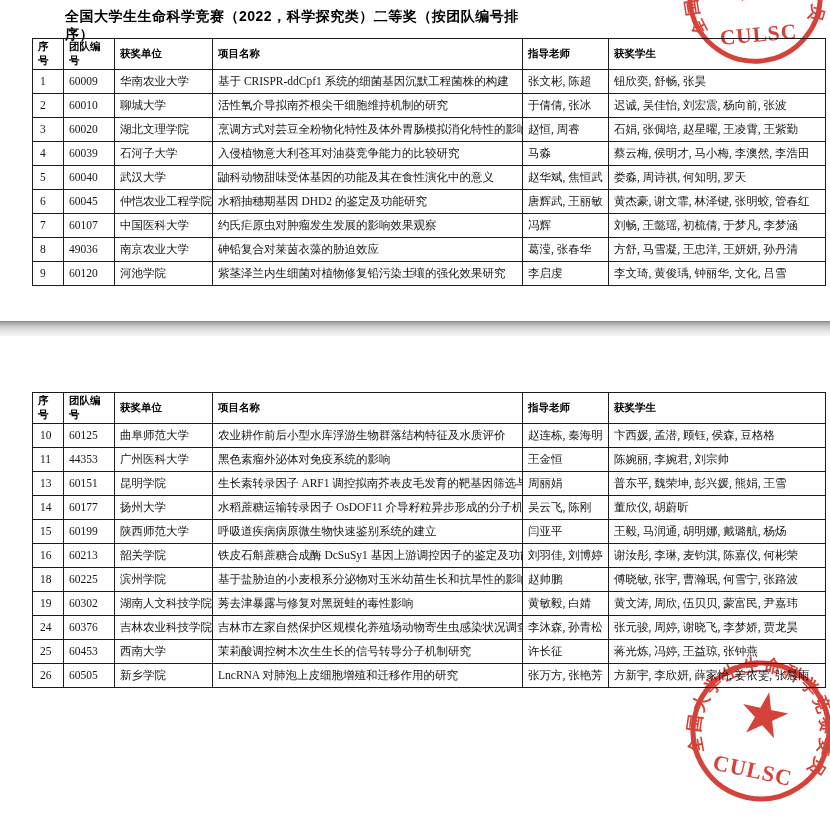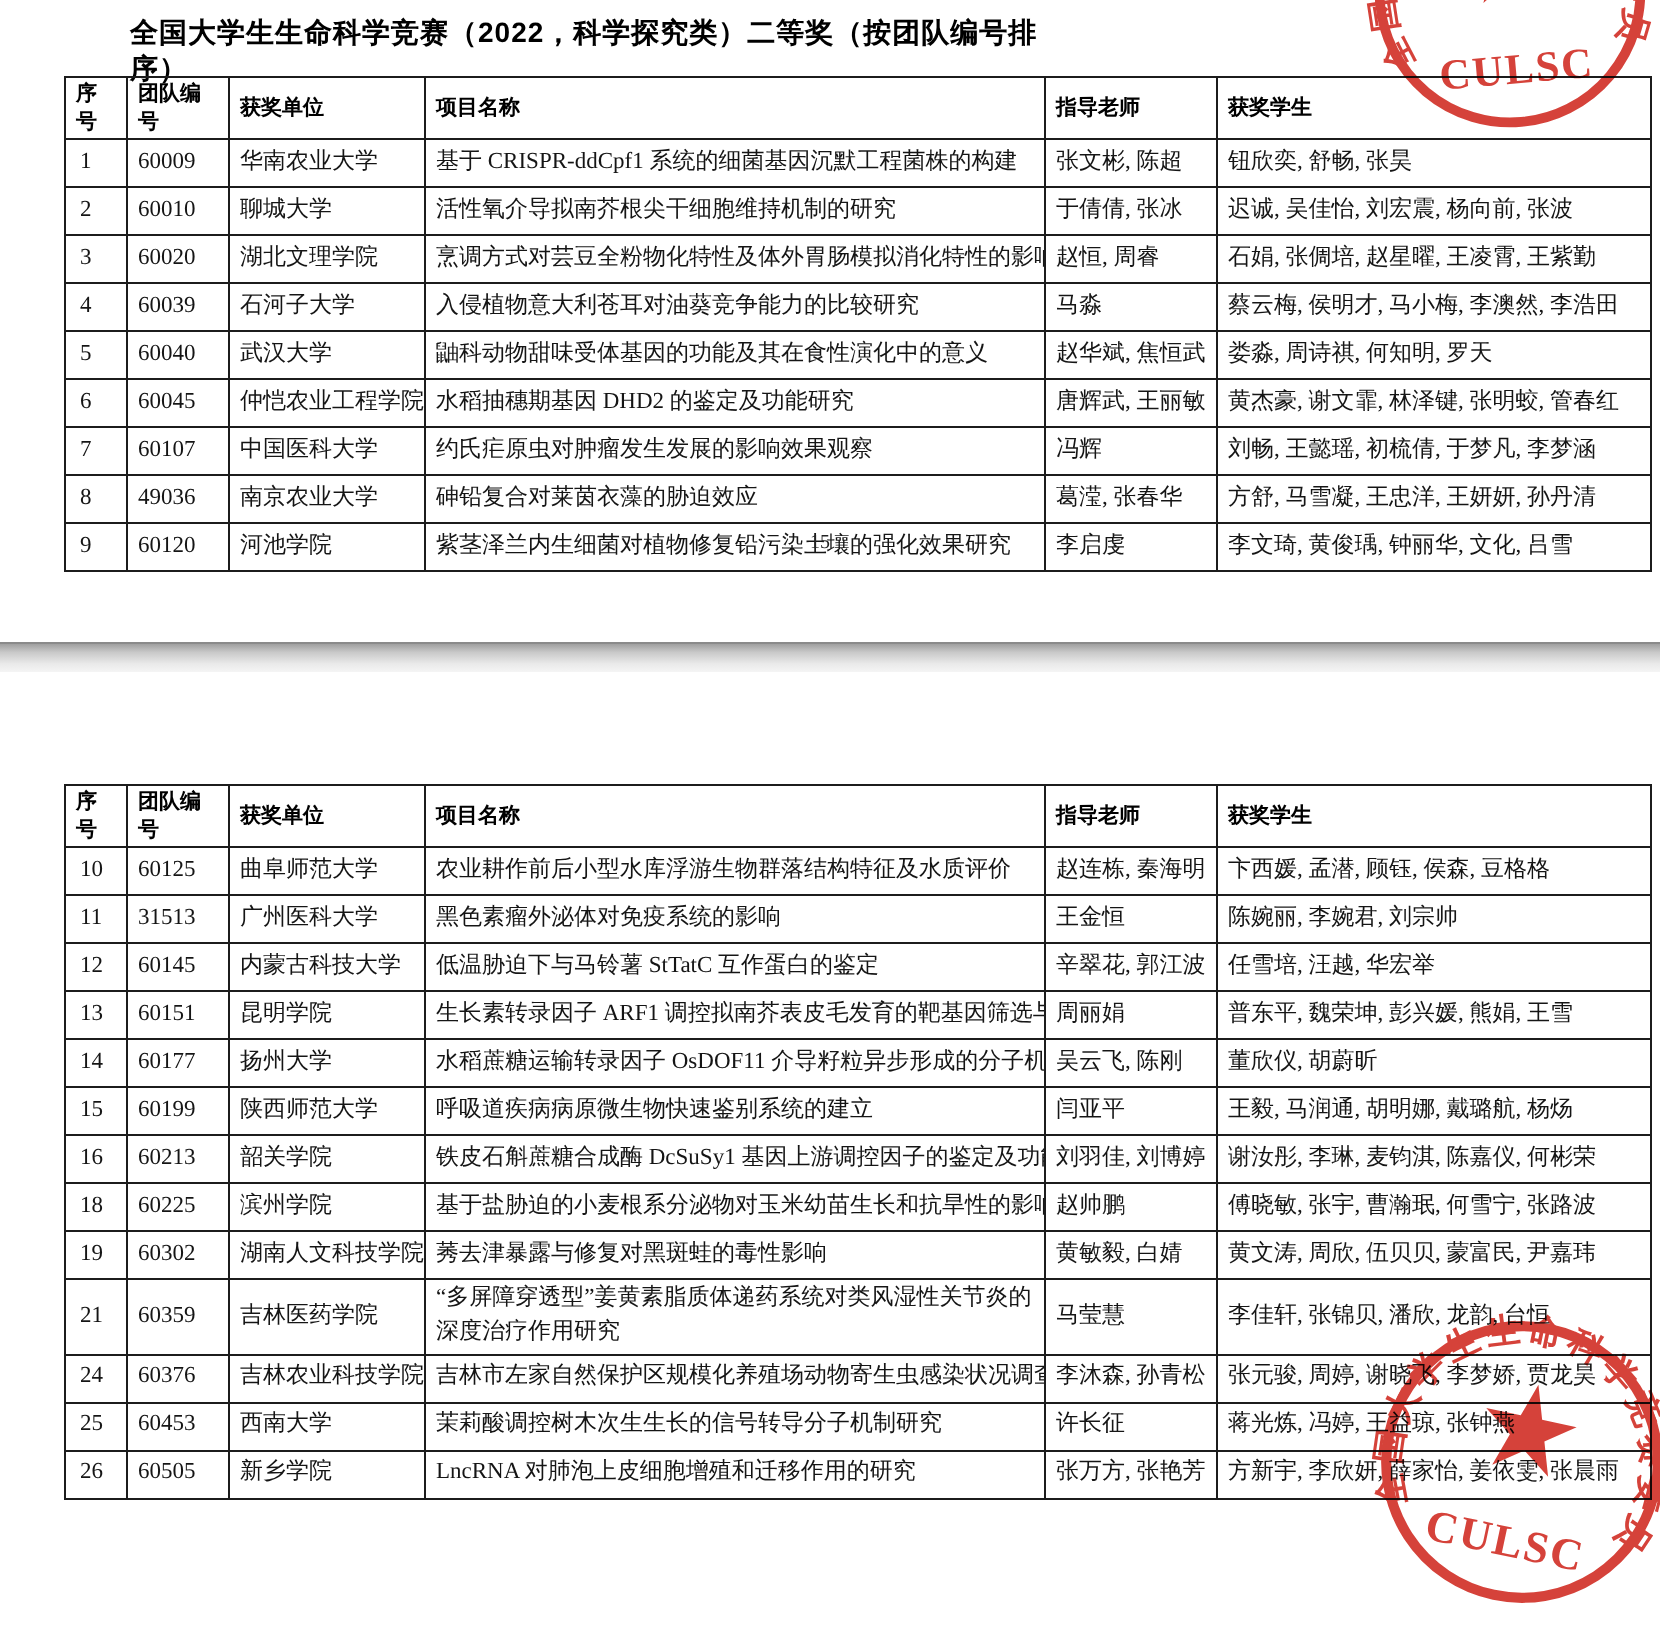--- a/index.html
+++ b/index.html
@@ -156,33 +156,25 @@
         <tr>
           <td class="c0">10</td>
           <td class="c1">60125</td>
           <td class="c2">曲阜师范大学</td>
           <td class="c3">农业耕作前后小型水库浮游生物群落结构特征及水质评价</td>
           <td class="c4">赵连栋, 秦海明</td>
           <td class="c5">卞西媛, 孟潜, 顾钰, 侯森, 豆格格</td>
         </tr>
         <tr>
           <td class="c0">11</td>
-          <td class="c1">31513</td>
+          <td class="c1">44353</td>
           <td class="c2">广州医科大学</td>
           <td class="c3">黑色素瘤外泌体对免疫系统的影响</td>
           <td class="c4">王金恒</td>
           <td class="c5">陈婉丽, 李婉君, 刘宗帅</td>
-        </tr>
-        <tr>
-          <td class="c0">12</td>
-          <td class="c1">60145</td>
-          <td class="c2">内蒙古科技大学</td>
-          <td class="c3">低温胁迫下与马铃薯 StTatC 互作蛋白的鉴定</td>
-          <td class="c4">辛翠花, 郭江波</td>
-          <td class="c5">任雪培, 汪越, 华宏举</td>
         </tr>
         <tr>
           <td class="c0">13</td>
           <td class="c1">60151</td>
           <td class="c2">昆明学院</td>
           <td class="c3">生长素转录因子 ARF1 调控拟南芥表皮毛发育的靶基因筛选与验证</td>
           <td class="c4">周丽娟</td>
           <td class="c5">普东平, 魏荣坤, 彭兴媛, 熊娟, 王雪</td>
         </tr>
         <tr>
@@ -217,28 +209,20 @@
           <td class="c4">赵帅鹏</td>
           <td class="c5">傅晓敏, 张宇, 曹瀚珉, 何雪宁, 张路波</td>
         </tr>
         <tr>
           <td class="c0">19</td>
           <td class="c1">60302</td>
           <td class="c2">湖南人文科技学院</td>
           <td class="c3">莠去津暴露与修复对黑斑蛙的毒性影响</td>
           <td class="c4">黄敏毅, 白婧</td>
           <td class="c5">黄文涛, 周欣, 伍贝贝, 蒙富民, 尹嘉玮</td>
-        </tr>
-        <tr>
-          <td class="c0">21</td>
-          <td class="c1">60359</td>
-          <td class="c2">吉林医药学院</td>
-          <td class="c3 wrap">“多屏障穿透型”姜黄素脂质体递药系统对类风湿性关节炎的深度治疗作用研究</td>
-          <td class="c4">马莹慧</td>
-          <td class="c5">李佳轩, 张锦贝, 潘欣, 龙韵, 台恒</td>
         </tr>
         <tr>
           <td class="c0">24</td>
           <td class="c1">60376</td>
           <td class="c2">吉林农业科技学院</td>
           <td class="c3">吉林市左家自然保护区规模化养殖场动物寄生虫感染状况调查</td>
           <td class="c4">李沐森, 孙青松</td>
           <td class="c5">张元骏, 周婷, 谢晓飞, 李梦娇, 贾龙昊</td>
         </tr>
         <tr>

